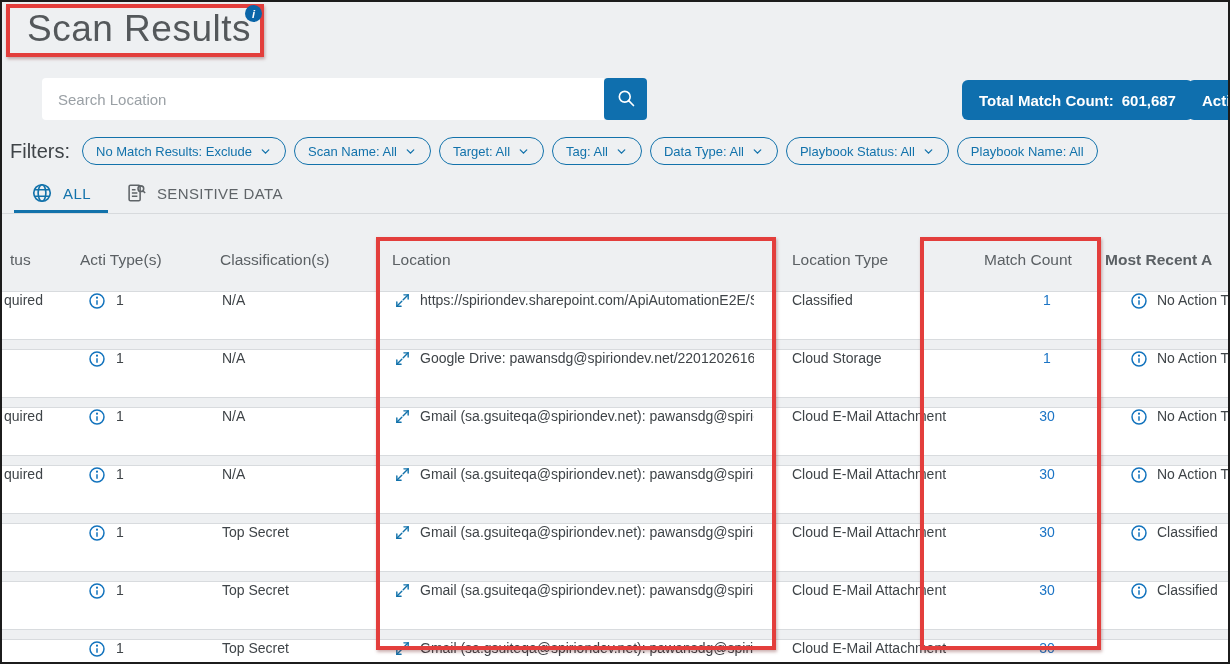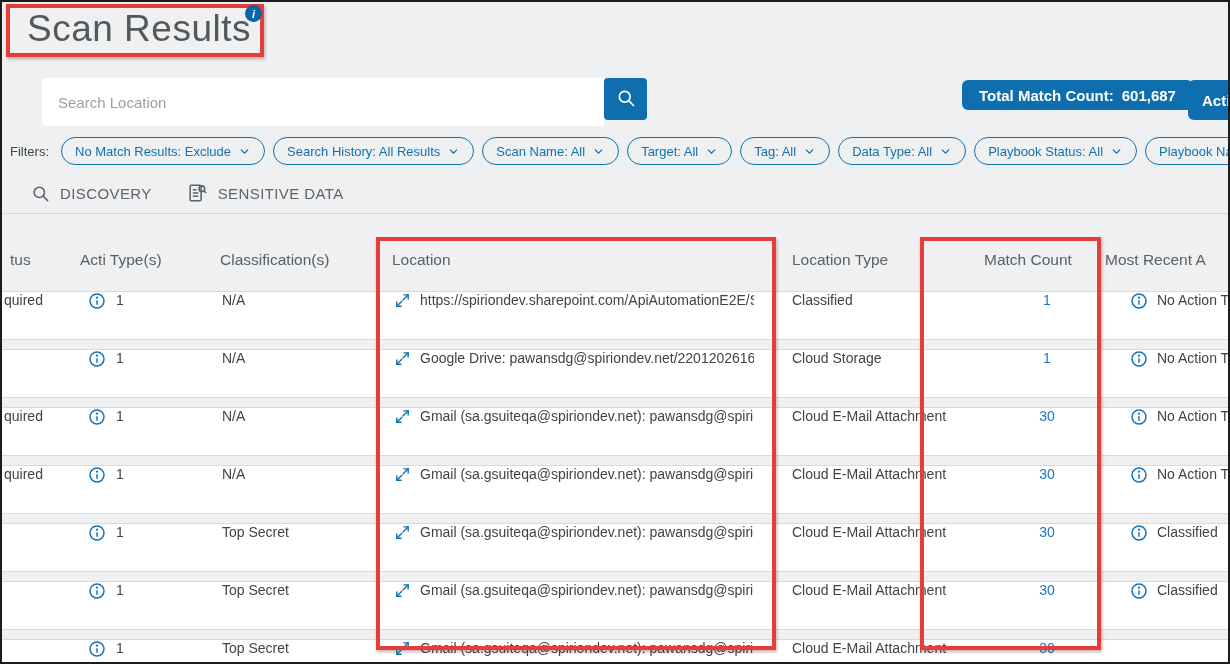--- a/index.html
+++ b/index.html
@@ -28,46 +28,46 @@
     display:flex;align-items:center;justify-content:center;z-index:30;cursor:pointer;
   }
   .red-box{position:absolute;border:4px solid var(--red);z-index:20;pointer-events:none;
     box-shadow:1px 2px 3px rgba(110,30,30,.35);}
   .red-title{left:4px;top:2px;width:258px;height:53px;}
   .red-loc{left:374px;top:235px;width:400px;height:413px;}
   .red-mc{left:918px;top:235px;width:181px;height:413px;}
 
   
   .search-input{
-    position:absolute;left:40px;top:76px;width:562px;height:48px;border:none;outline:none;
+    position:absolute;left:40px;top:76px;width:562px;height:42px;border:none;outline:none;
     border-radius:4px 0 0 4px;background:#fff;padding:0 16px;font-size:15px;color:#3c4043;
     font-family:inherit;
   }
   .search-input::placeholder{color:#9aa0a5;}
   .search-btn{
     position:absolute;left:602px;top:76px;width:43px;height:42px;border:none;cursor:pointer;
     border-radius:4px;background:var(--accent);color:#fff;display:flex;align-items:center;justify-content:center;
   }
   .tmc-btn{
-    position:absolute;left:960px;top:78px;height:30px;padding:0 17px;border:none;cursor:pointer;
+    position:absolute;left:960px;top:78px;height:40px;padding:0 17px;border:none;cursor:pointer;
     border-radius:6px;background:var(--accent);color:#fff;font-size:15px;font-weight:700;
     font-family:inherit;display:flex;align-items:center;gap:8px;white-space:nowrap;
   }
   .actions-btn{
     position:absolute;left:1186px;top:78px;height:40px;width:92px;border:none;cursor:pointer;
     border-radius:6px;background:var(--accent);color:#fff;font-size:15px;font-weight:700;
     font-family:inherit;text-align:left;padding:0 0 0 14px;
   }
 
   
   .filters-row{
     position:absolute;left:8px;top:135px;display:flex;align-items:center;white-space:nowrap;
     width:1300px;
   }
-  .filters-label{font-size:13px;color:#3f4448;margin-right:12px;}
+  .filters-label{font-size:20px;color:#3f4448;margin-right:12px;}
   .pill{
     display:inline-flex;align-items:center;gap:7px;height:28px;padding:0 13px;margin-right:8px;
     border:1px solid var(--pill-blue);border-radius:15px;background:transparent;cursor:pointer;
     color:var(--pill-blue);font-size:13px;font-family:inherit;white-space:nowrap;
   }
   .pill .chev{display:inline-flex;color:var(--pill-blue);}
 
   
   .tabs{
     position:absolute;left:0;top:171px;width:1230px;height:41px;border-bottom:1px solid #d7dadd;
@@ -82,21 +82,21 @@
 
   
   .thead{position:absolute;top:213px;left:0;width:1230px;height:77px;}
   .th{position:absolute;top:36px;font-size:15.5px;color:#5b6064;cursor:pointer;white-space:nowrap;}
   .h-status{left:8px;}
   .h-dt{left:78px;}
   .h-class{left:218px;}
   .h-loc{left:390px;}
   .h-loctype{left:790px;}
   .h-mc{left:982px;}
-  .h-recent{left:1103px;}
+  .h-recent{left:1103px;font-weight:bold;}
 
   .tbody{position:absolute;top:290px;left:0;width:1230px;}
   .row{
     height:47px;margin-bottom:11px;background:#fff;position:relative;
     box-shadow:0 1px 0 #d8dbde,0 -1px 0 #d8dbde;
   }
   .cell{position:absolute;top:0;height:100%;display:flex;align-items:flex-start;font-size:14px;color:#3f4448;}
   .c-status{left:2px;width:70px;overflow:hidden;}
   .c-dt{left:86px;gap:10px;}
   .c-class{left:220px;}
@@ -137,27 +137,20 @@
   <div class="filters-row">
     <span class="filters-label">Filters:</span>
     <span id="pills-host"><button class="pill">
           <span>No Match Results: Exclude</span>
           <span class="chev">
             <svg width="13" height="13" viewBox="0 0 24 24" fill="none" stroke="currentColor" stroke-width="2.4" stroke-linecap="round">
               <path d="M6 9l6 6 6-6"></path>
             </svg>
           </span>
         </button><button class="pill">
-          <span>Search History: All Results</span>
-          <span class="chev">
-            <svg width="13" height="13" viewBox="0 0 24 24" fill="none" stroke="currentColor" stroke-width="2.4" stroke-linecap="round">
-              <path d="M6 9l6 6 6-6"></path>
-            </svg>
-          </span>
-        </button><button class="pill">
           <span>Scan Name: All</span>
           <span class="chev">
             <svg width="13" height="13" viewBox="0 0 24 24" fill="none" stroke="currentColor" stroke-width="2.4" stroke-linecap="round">
               <path d="M6 9l6 6 6-6"></path>
             </svg>
           </span>
         </button><button class="pill">
           <span>Target: All</span>
           <span class="chev">
             <svg width="13" height="13" viewBox="0 0 24 24" fill="none" stroke="currentColor" stroke-width="2.4" stroke-linecap="round">
@@ -184,28 +177,29 @@
             <svg width="13" height="13" viewBox="0 0 24 24" fill="none" stroke="currentColor" stroke-width="2.4" stroke-linecap="round">
               <path d="M6 9l6 6 6-6"></path>
             </svg>
           </span>
         </button><button class="pill">
           <span>Playbook Name: All</span>
         </button></span>
   </div>
 
   <div class="tabs" id="tabs-host">
-      <button class="tab">
+      <button class="tab active">
         <span class="t-ico">
-          <svg width="19" height="19" viewBox="0 0 24 24" fill="none" stroke="currentColor" stroke-width="2" stroke-linecap="round">
-            <circle cx="10.5" cy="10.5" r="6.5"></circle>
-            <path d="M15.2 15.2L21 21"></path>
+          <svg width="22" height="22" viewBox="0 0 24 24" fill="none" stroke="currentColor" stroke-width="1.8">
+            <circle cx="12" cy="12" r="9"></circle>
+            <ellipse cx="12" cy="12" rx="4.2" ry="9"></ellipse>
+            <path d="M3.6 8.5h16.8M3.6 15.5h16.8"></path>
           </svg>
         </span>
-        <span>DISCOVERY</span>
+        <span>ALL</span>
       </button>
       <button class="tab">
         <span class="t-ico">
           <svg width="22" height="22" viewBox="0 0 24 24" fill="none" stroke="currentColor" stroke-width="1.7">
             <rect x="4.5" y="3.5" width="12" height="17" rx="1.5"></rect>
             <path d="M7.5 8.5h4M7.5 12h6M7.5 15.5h6"></path>
             <circle cx="17.3" cy="7.3" r="3.1"></circle>
             <path d="M19.5 9.5L22 12"></path>
           </svg>
         </span>

